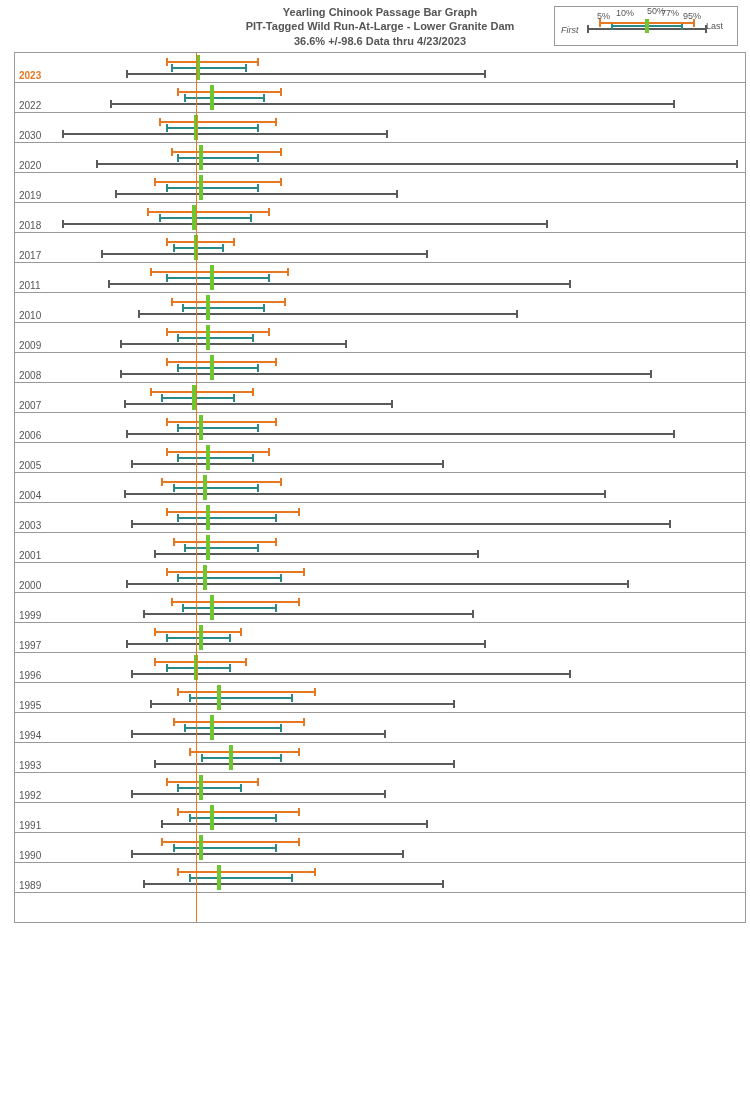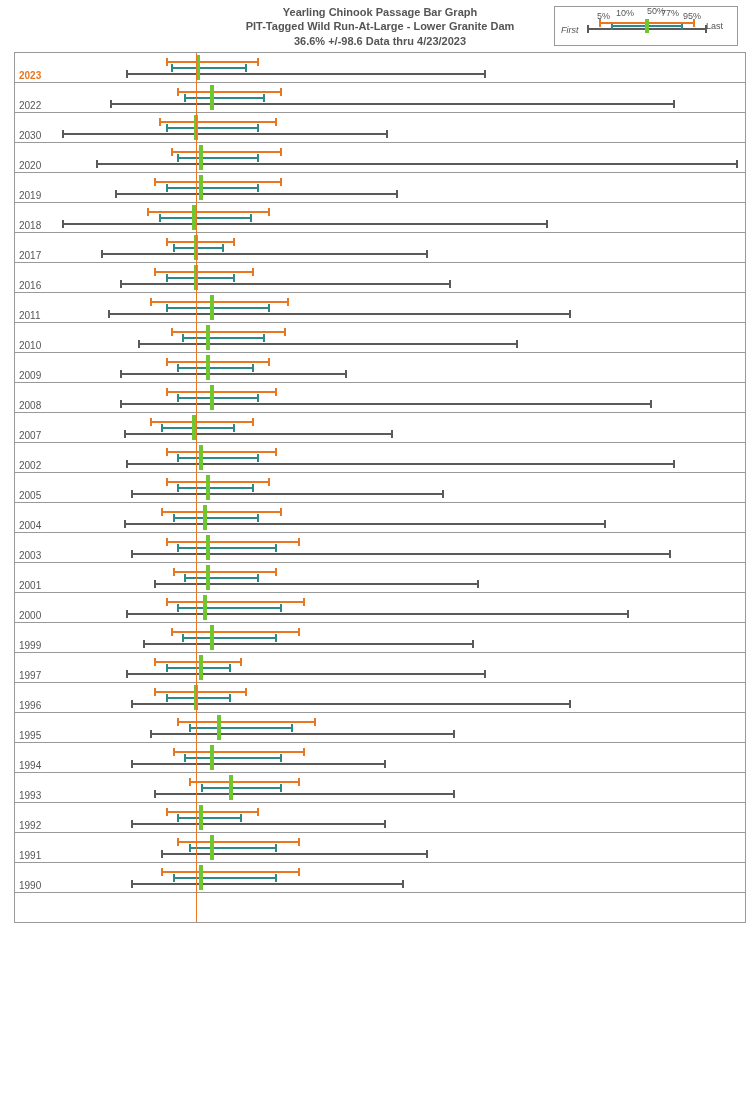--- a/index.html
+++ b/index.html
@@ -240,393 +240,393 @@
           <div class="cap" style="right:0;background:#2a8a8a"></div>
         </div>
         <div class="bar" style="background: rgb(232, 119, 34); top: 8px; left: 108.875px; width: 69.4949px;">
           <div class="cap" style="left:0;background:#e87722"></div>
           <div class="cap" style="right:0;background:#e87722"></div>
         </div>
         <div class="median" style="left: 136.99px;"></div>
       </div>
     </div>
     <div class="row">
-      <div class="ylabel">2016</div>
-      <div class="plot">
-        <div class="bar" style="background: rgb(90, 90, 90); top: 20px; left: 62.5455px; width: 331.259px;">
-          <div class="cap" style="left:0;background:#5a5a5a"></div>
-          <div class="cap" style="right:0;background:#5a5a5a"></div>
-        </div>
-        <div class="bar" style="background: rgb(42, 138, 138); top: 14px; left: 108.875px; width: 69.4949px;">
-          <div class="cap" style="left:0;background:#2a8a8a"></div>
-          <div class="cap" style="right:0;background:#2a8a8a"></div>
-        </div>
-        <div class="bar" style="background: rgb(232, 119, 34); top: 8px; left: 97.2929px; width: 99.6094px;">
+      <div class="ylabel">2011</div>
+      <div class="plot">
+        <div class="bar" style="background: rgb(90, 90, 90); top: 20px; left: 50.963px; width: 463.3px;">
+          <div class="cap" style="left:0;background:#5a5a5a"></div>
+          <div class="cap" style="right:0;background:#5a5a5a"></div>
+        </div>
+        <div class="bar" style="background: rgb(42, 138, 138); top: 14px; left: 108.875px; width: 104.242px;">
+          <div class="cap" style="left:0;background:#2a8a8a"></div>
+          <div class="cap" style="right:0;background:#2a8a8a"></div>
+        </div>
+        <div class="bar" style="background: rgb(232, 119, 34); top: 8px; left: 92.6599px; width: 138.99px;">
+          <div class="cap" style="left:0;background:#e87722"></div>
+          <div class="cap" style="right:0;background:#e87722"></div>
+        </div>
+        <div class="median" style="left: 153.205px;"></div>
+      </div>
+    </div>
+    <div class="row">
+      <div class="ylabel">2010</div>
+      <div class="plot">
+        <div class="bar" style="background: rgb(90, 90, 90); top: 20px; left: 81.0774px; width: 379.906px;">
+          <div class="cap" style="left:0;background:#5a5a5a"></div>
+          <div class="cap" style="right:0;background:#5a5a5a"></div>
+        </div>
+        <div class="bar" style="background: rgb(42, 138, 138); top: 14px; left: 125.091px; width: 83.3939px;">
+          <div class="cap" style="left:0;background:#2a8a8a"></div>
+          <div class="cap" style="right:0;background:#2a8a8a"></div>
+        </div>
+        <div class="bar" style="background: rgb(232, 119, 34); top: 8px; left: 113.508px; width: 115.825px;">
+          <div class="cap" style="left:0;background:#e87722"></div>
+          <div class="cap" style="right:0;background:#e87722"></div>
+        </div>
+        <div class="median" style="left: 148.572px;"></div>
+      </div>
+    </div>
+    <div class="row">
+      <div class="ylabel">2009</div>
+      <div class="plot">
+        <div class="bar" style="background: rgb(90, 90, 90); top: 20px; left: 62.5455px; width: 227.017px;">
+          <div class="cap" style="left:0;background:#5a5a5a"></div>
+          <div class="cap" style="right:0;background:#5a5a5a"></div>
+        </div>
+        <div class="bar" style="background: rgb(42, 138, 138); top: 14px; left: 120.458px; width: 76.4444px;">
+          <div class="cap" style="left:0;background:#2a8a8a"></div>
+          <div class="cap" style="right:0;background:#2a8a8a"></div>
+        </div>
+        <div class="bar" style="background: rgb(232, 119, 34); top: 8px; left: 108.875px; width: 104.242px;">
+          <div class="cap" style="left:0;background:#e87722"></div>
+          <div class="cap" style="right:0;background:#e87722"></div>
+        </div>
+        <div class="median" style="left: 148.572px;"></div>
+      </div>
+    </div>
+    <div class="row">
+      <div class="ylabel">2008</div>
+      <div class="plot">
+        <div class="bar" style="background: rgb(90, 90, 90); top: 20px; left: 62.5455px; width: 532.795px;">
+          <div class="cap" style="left:0;background:#5a5a5a"></div>
+          <div class="cap" style="right:0;background:#5a5a5a"></div>
+        </div>
+        <div class="bar" style="background: rgb(42, 138, 138); top: 14px; left: 120.458px; width: 81.0774px;">
+          <div class="cap" style="left:0;background:#2a8a8a"></div>
+          <div class="cap" style="right:0;background:#2a8a8a"></div>
+        </div>
+        <div class="bar" style="background: rgb(232, 119, 34); top: 8px; left: 108.875px; width: 111.192px;">
+          <div class="cap" style="left:0;background:#e87722"></div>
+          <div class="cap" style="right:0;background:#e87722"></div>
+        </div>
+        <div class="median" style="left: 153.205px;"></div>
+      </div>
+    </div>
+    <div class="row">
+      <div class="ylabel">2007</div>
+      <div class="plot">
+        <div class="bar" style="background: rgb(90, 90, 90); top: 20px; left: 67.1785px; width: 268.714px;">
+          <div class="cap" style="left:0;background:#5a5a5a"></div>
+          <div class="cap" style="right:0;background:#5a5a5a"></div>
+        </div>
+        <div class="bar" style="background: rgb(42, 138, 138); top: 14px; left: 104.242px; width: 74.1279px;">
+          <div class="cap" style="left:0;background:#2a8a8a"></div>
+          <div class="cap" style="right:0;background:#2a8a8a"></div>
+        </div>
+        <div class="bar" style="background: rgb(232, 119, 34); top: 8px; left: 92.6599px; width: 104.242px;">
+          <div class="cap" style="left:0;background:#e87722"></div>
+          <div class="cap" style="right:0;background:#e87722"></div>
+        </div>
+        <div class="median" style="left: 134.673px;"></div>
+      </div>
+    </div>
+    <div class="row">
+      <div class="ylabel">2006</div>
+      <div class="plot">
+        <div class="bar" style="background: rgb(90, 90, 90); top: 20px; left: 69.4949px; width: 549.01px;">
+          <div class="cap" style="left:0;background:#5a5a5a"></div>
+          <div class="cap" style="right:0;background:#5a5a5a"></div>
+        </div>
+        <div class="bar" style="background: rgb(42, 138, 138); top: 14px; left: 120.458px; width: 81.0774px;">
+          <div class="cap" style="left:0;background:#2a8a8a"></div>
+          <div class="cap" style="right:0;background:#2a8a8a"></div>
+        </div>
+        <div class="bar" style="background: rgb(232, 119, 34); top: 8px; left: 108.875px; width: 111.192px;">
+          <div class="cap" style="left:0;background:#e87722"></div>
+          <div class="cap" style="right:0;background:#e87722"></div>
+        </div>
+        <div class="median" style="left: 141.623px;"></div>
+      </div>
+    </div>
+    <div class="row">
+      <div class="ylabel">2005</div>
+      <div class="plot">
+        <div class="bar" style="background: rgb(90, 90, 90); top: 20px; left: 74.1279px; width: 312.727px;">
+          <div class="cap" style="left:0;background:#5a5a5a"></div>
+          <div class="cap" style="right:0;background:#5a5a5a"></div>
+        </div>
+        <div class="bar" style="background: rgb(42, 138, 138); top: 14px; left: 120.458px; width: 76.4444px;">
+          <div class="cap" style="left:0;background:#2a8a8a"></div>
+          <div class="cap" style="right:0;background:#2a8a8a"></div>
+        </div>
+        <div class="bar" style="background: rgb(232, 119, 34); top: 8px; left: 108.875px; width: 104.242px;">
+          <div class="cap" style="left:0;background:#e87722"></div>
+          <div class="cap" style="right:0;background:#e87722"></div>
+        </div>
+        <div class="median" style="left: 148.572px;"></div>
+      </div>
+    </div>
+    <div class="row">
+      <div class="ylabel">2004</div>
+      <div class="plot">
+        <div class="bar" style="background: rgb(90, 90, 90); top: 20px; left: 67.1785px; width: 481.832px;">
+          <div class="cap" style="left:0;background:#5a5a5a"></div>
+          <div class="cap" style="right:0;background:#5a5a5a"></div>
+        </div>
+        <div class="bar" style="background: rgb(42, 138, 138); top: 14px; left: 115.825px; width: 85.7104px;">
+          <div class="cap" style="left:0;background:#2a8a8a"></div>
+          <div class="cap" style="right:0;background:#2a8a8a"></div>
+        </div>
+        <div class="bar" style="background: rgb(232, 119, 34); top: 8px; left: 104.242px; width: 120.458px;">
+          <div class="cap" style="left:0;background:#e87722"></div>
+          <div class="cap" style="right:0;background:#e87722"></div>
+        </div>
+        <div class="median" style="left: 146.256px;"></div>
+      </div>
+    </div>
+    <div class="row">
+      <div class="ylabel">2003</div>
+      <div class="plot">
+        <div class="bar" style="background: rgb(90, 90, 90); top: 20px; left: 74.1279px; width: 539.744px;">
+          <div class="cap" style="left:0;background:#5a5a5a"></div>
+          <div class="cap" style="right:0;background:#5a5a5a"></div>
+        </div>
+        <div class="bar" style="background: rgb(42, 138, 138); top: 14px; left: 120.458px; width: 99.6094px;">
+          <div class="cap" style="left:0;background:#2a8a8a"></div>
+          <div class="cap" style="right:0;background:#2a8a8a"></div>
+        </div>
+        <div class="bar" style="background: rgb(232, 119, 34); top: 8px; left: 108.875px; width: 134.357px;">
+          <div class="cap" style="left:0;background:#e87722"></div>
+          <div class="cap" style="right:0;background:#e87722"></div>
+        </div>
+        <div class="median" style="left: 148.572px;"></div>
+      </div>
+    </div>
+    <div class="row">
+      <div class="ylabel">2001</div>
+      <div class="plot">
+        <div class="bar" style="background: rgb(90, 90, 90); top: 20px; left: 97.2929px; width: 324.31px;">
+          <div class="cap" style="left:0;background:#5a5a5a"></div>
+          <div class="cap" style="right:0;background:#5a5a5a"></div>
+        </div>
+        <div class="bar" style="background: rgb(42, 138, 138); top: 14px; left: 127.407px; width: 74.1279px;">
+          <div class="cap" style="left:0;background:#2a8a8a"></div>
+          <div class="cap" style="right:0;background:#2a8a8a"></div>
+        </div>
+        <div class="bar" style="background: rgb(232, 119, 34); top: 8px; left: 115.825px; width: 104.242px;">
+          <div class="cap" style="left:0;background:#e87722"></div>
+          <div class="cap" style="right:0;background:#e87722"></div>
+        </div>
+        <div class="median" style="left: 148.572px;"></div>
+      </div>
+    </div>
+    <div class="row">
+      <div class="ylabel">2000</div>
+      <div class="plot">
+        <div class="bar" style="background: rgb(90, 90, 90); top: 20px; left: 69.4949px; width: 502.68px;">
+          <div class="cap" style="left:0;background:#5a5a5a"></div>
+          <div class="cap" style="right:0;background:#5a5a5a"></div>
+        </div>
+        <div class="bar" style="background: rgb(42, 138, 138); top: 14px; left: 120.458px; width: 104.242px;">
+          <div class="cap" style="left:0;background:#2a8a8a"></div>
+          <div class="cap" style="right:0;background:#2a8a8a"></div>
+        </div>
+        <div class="bar" style="background: rgb(232, 119, 34); top: 8px; left: 108.875px; width: 138.99px;">
+          <div class="cap" style="left:0;background:#e87722"></div>
+          <div class="cap" style="right:0;background:#e87722"></div>
+        </div>
+        <div class="median" style="left: 146.256px;"></div>
+      </div>
+    </div>
+    <div class="row">
+      <div class="ylabel">1999</div>
+      <div class="plot">
+        <div class="bar" style="background: rgb(90, 90, 90); top: 20px; left: 85.7104px; width: 331.259px;">
+          <div class="cap" style="left:0;background:#5a5a5a"></div>
+          <div class="cap" style="right:0;background:#5a5a5a"></div>
+        </div>
+        <div class="bar" style="background: rgb(42, 138, 138); top: 14px; left: 125.091px; width: 94.9764px;">
+          <div class="cap" style="left:0;background:#2a8a8a"></div>
+          <div class="cap" style="right:0;background:#2a8a8a"></div>
+        </div>
+        <div class="bar" style="background: rgb(232, 119, 34); top: 8px; left: 113.508px; width: 129.724px;">
+          <div class="cap" style="left:0;background:#e87722"></div>
+          <div class="cap" style="right:0;background:#e87722"></div>
+        </div>
+        <div class="median" style="left: 153.205px;"></div>
+      </div>
+    </div>
+    <div class="row">
+      <div class="ylabel">1997</div>
+      <div class="plot">
+        <div class="bar" style="background: rgb(90, 90, 90); top: 20px; left: 69.4949px; width: 359.057px;">
+          <div class="cap" style="left:0;background:#5a5a5a"></div>
+          <div class="cap" style="right:0;background:#5a5a5a"></div>
+        </div>
+        <div class="bar" style="background: rgb(42, 138, 138); top: 14px; left: 108.875px; width: 64.862px;">
+          <div class="cap" style="left:0;background:#2a8a8a"></div>
+          <div class="cap" style="right:0;background:#2a8a8a"></div>
+        </div>
+        <div class="bar" style="background: rgb(232, 119, 34); top: 8px; left: 97.2929px; width: 88.0269px;">
+          <div class="cap" style="left:0;background:#e87722"></div>
+          <div class="cap" style="right:0;background:#e87722"></div>
+        </div>
+        <div class="median" style="left: 141.623px;"></div>
+      </div>
+    </div>
+    <div class="row">
+      <div class="ylabel">1996</div>
+      <div class="plot">
+        <div class="bar" style="background: rgb(90, 90, 90); top: 20px; left: 74.1279px; width: 440.135px;">
+          <div class="cap" style="left:0;background:#5a5a5a"></div>
+          <div class="cap" style="right:0;background:#5a5a5a"></div>
+        </div>
+        <div class="bar" style="background: rgb(42, 138, 138); top: 14px; left: 108.875px; width: 64.862px;">
+          <div class="cap" style="left:0;background:#2a8a8a"></div>
+          <div class="cap" style="right:0;background:#2a8a8a"></div>
+        </div>
+        <div class="bar" style="background: rgb(232, 119, 34); top: 8px; left: 97.2929px; width: 92.6599px;">
           <div class="cap" style="left:0;background:#e87722"></div>
           <div class="cap" style="right:0;background:#e87722"></div>
         </div>
         <div class="median" style="left: 136.99px;"></div>
       </div>
     </div>
     <div class="row">
-      <div class="ylabel">2011</div>
-      <div class="plot">
-        <div class="bar" style="background: rgb(90, 90, 90); top: 20px; left: 50.963px; width: 463.3px;">
-          <div class="cap" style="left:0;background:#5a5a5a"></div>
-          <div class="cap" style="right:0;background:#5a5a5a"></div>
-        </div>
-        <div class="bar" style="background: rgb(42, 138, 138); top: 14px; left: 108.875px; width: 104.242px;">
-          <div class="cap" style="left:0;background:#2a8a8a"></div>
-          <div class="cap" style="right:0;background:#2a8a8a"></div>
-        </div>
-        <div class="bar" style="background: rgb(232, 119, 34); top: 8px; left: 92.6599px; width: 138.99px;">
+      <div class="ylabel">1995</div>
+      <div class="plot">
+        <div class="bar" style="background: rgb(90, 90, 90); top: 20px; left: 92.6599px; width: 305.778px;">
+          <div class="cap" style="left:0;background:#5a5a5a"></div>
+          <div class="cap" style="right:0;background:#5a5a5a"></div>
+        </div>
+        <div class="bar" style="background: rgb(42, 138, 138); top: 14px; left: 132.04px; width: 104.242px;">
+          <div class="cap" style="left:0;background:#2a8a8a"></div>
+          <div class="cap" style="right:0;background:#2a8a8a"></div>
+        </div>
+        <div class="bar" style="background: rgb(232, 119, 34); top: 8px; left: 120.458px; width: 138.99px;">
+          <div class="cap" style="left:0;background:#e87722"></div>
+          <div class="cap" style="right:0;background:#e87722"></div>
+        </div>
+        <div class="median" style="left: 160.155px;"></div>
+      </div>
+    </div>
+    <div class="row">
+      <div class="ylabel">1994</div>
+      <div class="plot">
+        <div class="bar" style="background: rgb(90, 90, 90); top: 20px; left: 74.1279px; width: 254.815px;">
+          <div class="cap" style="left:0;background:#5a5a5a"></div>
+          <div class="cap" style="right:0;background:#5a5a5a"></div>
+        </div>
+        <div class="bar" style="background: rgb(42, 138, 138); top: 14px; left: 127.407px; width: 97.2929px;">
+          <div class="cap" style="left:0;background:#2a8a8a"></div>
+          <div class="cap" style="right:0;background:#2a8a8a"></div>
+        </div>
+        <div class="bar" style="background: rgb(232, 119, 34); top: 8px; left: 115.825px; width: 132.04px;">
           <div class="cap" style="left:0;background:#e87722"></div>
           <div class="cap" style="right:0;background:#e87722"></div>
         </div>
         <div class="median" style="left: 153.205px;"></div>
       </div>
     </div>
     <div class="row">
-      <div class="ylabel">2010</div>
-      <div class="plot">
-        <div class="bar" style="background: rgb(90, 90, 90); top: 20px; left: 81.0774px; width: 379.906px;">
-          <div class="cap" style="left:0;background:#5a5a5a"></div>
-          <div class="cap" style="right:0;background:#5a5a5a"></div>
-        </div>
-        <div class="bar" style="background: rgb(42, 138, 138); top: 14px; left: 125.091px; width: 83.3939px;">
-          <div class="cap" style="left:0;background:#2a8a8a"></div>
-          <div class="cap" style="right:0;background:#2a8a8a"></div>
-        </div>
-        <div class="bar" style="background: rgb(232, 119, 34); top: 8px; left: 113.508px; width: 115.825px;">
-          <div class="cap" style="left:0;background:#e87722"></div>
-          <div class="cap" style="right:0;background:#e87722"></div>
-        </div>
-        <div class="median" style="left: 148.572px;"></div>
-      </div>
-    </div>
-    <div class="row">
-      <div class="ylabel">2009</div>
-      <div class="plot">
-        <div class="bar" style="background: rgb(90, 90, 90); top: 20px; left: 62.5455px; width: 227.017px;">
-          <div class="cap" style="left:0;background:#5a5a5a"></div>
-          <div class="cap" style="right:0;background:#5a5a5a"></div>
-        </div>
-        <div class="bar" style="background: rgb(42, 138, 138); top: 14px; left: 120.458px; width: 76.4444px;">
-          <div class="cap" style="left:0;background:#2a8a8a"></div>
-          <div class="cap" style="right:0;background:#2a8a8a"></div>
-        </div>
-        <div class="bar" style="background: rgb(232, 119, 34); top: 8px; left: 108.875px; width: 104.242px;">
-          <div class="cap" style="left:0;background:#e87722"></div>
-          <div class="cap" style="right:0;background:#e87722"></div>
-        </div>
-        <div class="median" style="left: 148.572px;"></div>
-      </div>
-    </div>
-    <div class="row">
-      <div class="ylabel">2008</div>
-      <div class="plot">
-        <div class="bar" style="background: rgb(90, 90, 90); top: 20px; left: 62.5455px; width: 532.795px;">
-          <div class="cap" style="left:0;background:#5a5a5a"></div>
-          <div class="cap" style="right:0;background:#5a5a5a"></div>
-        </div>
-        <div class="bar" style="background: rgb(42, 138, 138); top: 14px; left: 120.458px; width: 81.0774px;">
-          <div class="cap" style="left:0;background:#2a8a8a"></div>
-          <div class="cap" style="right:0;background:#2a8a8a"></div>
-        </div>
-        <div class="bar" style="background: rgb(232, 119, 34); top: 8px; left: 108.875px; width: 111.192px;">
+      <div class="ylabel">1993</div>
+      <div class="plot">
+        <div class="bar" style="background: rgb(90, 90, 90); top: 20px; left: 97.2929px; width: 301.145px;">
+          <div class="cap" style="left:0;background:#5a5a5a"></div>
+          <div class="cap" style="right:0;background:#5a5a5a"></div>
+        </div>
+        <div class="bar" style="background: rgb(42, 138, 138); top: 14px; left: 143.623px; width: 81.0774px;">
+          <div class="cap" style="left:0;background:#2a8a8a"></div>
+          <div class="cap" style="right:0;background:#2a8a8a"></div>
+        </div>
+        <div class="bar" style="background: rgb(232, 119, 34); top: 8px; left: 132.04px; width: 111.192px;">
+          <div class="cap" style="left:0;background:#e87722"></div>
+          <div class="cap" style="right:0;background:#e87722"></div>
+        </div>
+        <div class="median" style="left: 171.737px;"></div>
+      </div>
+    </div>
+    <div class="row">
+      <div class="ylabel">1992</div>
+      <div class="plot">
+        <div class="bar" style="background: rgb(90, 90, 90); top: 20px; left: 74.1279px; width: 254.815px;">
+          <div class="cap" style="left:0;background:#5a5a5a"></div>
+          <div class="cap" style="right:0;background:#5a5a5a"></div>
+        </div>
+        <div class="bar" style="background: rgb(42, 138, 138); top: 14px; left: 120.458px; width: 64.862px;">
+          <div class="cap" style="left:0;background:#2a8a8a"></div>
+          <div class="cap" style="right:0;background:#2a8a8a"></div>
+        </div>
+        <div class="bar" style="background: rgb(232, 119, 34); top: 8px; left: 108.875px; width: 92.6599px;">
+          <div class="cap" style="left:0;background:#e87722"></div>
+          <div class="cap" style="right:0;background:#e87722"></div>
+        </div>
+        <div class="median" style="left: 141.623px;"></div>
+      </div>
+    </div>
+    <div class="row">
+      <div class="ylabel">1991</div>
+      <div class="plot">
+        <div class="bar" style="background: rgb(90, 90, 90); top: 20px; left: 104.242px; width: 266.397px;">
+          <div class="cap" style="left:0;background:#5a5a5a"></div>
+          <div class="cap" style="right:0;background:#5a5a5a"></div>
+        </div>
+        <div class="bar" style="background: rgb(42, 138, 138); top: 14px; left: 132.04px; width: 88.0269px;">
+          <div class="cap" style="left:0;background:#2a8a8a"></div>
+          <div class="cap" style="right:0;background:#2a8a8a"></div>
+        </div>
+        <div class="bar" style="background: rgb(232, 119, 34); top: 8px; left: 120.458px; width: 122.774px;">
           <div class="cap" style="left:0;background:#e87722"></div>
           <div class="cap" style="right:0;background:#e87722"></div>
         </div>
         <div class="median" style="left: 153.205px;"></div>
       </div>
     </div>
     <div class="row">
-      <div class="ylabel">2007</div>
-      <div class="plot">
-        <div class="bar" style="background: rgb(90, 90, 90); top: 20px; left: 67.1785px; width: 268.714px;">
-          <div class="cap" style="left:0;background:#5a5a5a"></div>
-          <div class="cap" style="right:0;background:#5a5a5a"></div>
-        </div>
-        <div class="bar" style="background: rgb(42, 138, 138); top: 14px; left: 104.242px; width: 74.1279px;">
-          <div class="cap" style="left:0;background:#2a8a8a"></div>
-          <div class="cap" style="right:0;background:#2a8a8a"></div>
-        </div>
-        <div class="bar" style="background: rgb(232, 119, 34); top: 8px; left: 92.6599px; width: 104.242px;">
-          <div class="cap" style="left:0;background:#e87722"></div>
-          <div class="cap" style="right:0;background:#e87722"></div>
-        </div>
-        <div class="median" style="left: 134.673px;"></div>
-      </div>
-    </div>
-    <div class="row">
-      <div class="ylabel">2002</div>
-      <div class="plot">
-        <div class="bar" style="background: rgb(90, 90, 90); top: 20px; left: 69.4949px; width: 549.01px;">
-          <div class="cap" style="left:0;background:#5a5a5a"></div>
-          <div class="cap" style="right:0;background:#5a5a5a"></div>
-        </div>
-        <div class="bar" style="background: rgb(42, 138, 138); top: 14px; left: 120.458px; width: 81.0774px;">
-          <div class="cap" style="left:0;background:#2a8a8a"></div>
-          <div class="cap" style="right:0;background:#2a8a8a"></div>
-        </div>
-        <div class="bar" style="background: rgb(232, 119, 34); top: 8px; left: 108.875px; width: 111.192px;">
+      <div class="ylabel">1990</div>
+      <div class="plot">
+        <div class="bar" style="background: rgb(90, 90, 90); top: 20px; left: 74.1279px; width: 273.347px;">
+          <div class="cap" style="left:0;background:#5a5a5a"></div>
+          <div class="cap" style="right:0;background:#5a5a5a"></div>
+        </div>
+        <div class="bar" style="background: rgb(42, 138, 138); top: 14px; left: 115.825px; width: 104.242px;">
+          <div class="cap" style="left:0;background:#2a8a8a"></div>
+          <div class="cap" style="right:0;background:#2a8a8a"></div>
+        </div>
+        <div class="bar" style="background: rgb(232, 119, 34); top: 8px; left: 104.242px; width: 138.99px;">
           <div class="cap" style="left:0;background:#e87722"></div>
           <div class="cap" style="right:0;background:#e87722"></div>
         </div>
         <div class="median" style="left: 141.623px;"></div>
       </div>
     </div>
     <div class="row">
-      <div class="ylabel">2005</div>
-      <div class="plot">
-        <div class="bar" style="background: rgb(90, 90, 90); top: 20px; left: 74.1279px; width: 312.727px;">
-          <div class="cap" style="left:0;background:#5a5a5a"></div>
-          <div class="cap" style="right:0;background:#5a5a5a"></div>
-        </div>
-        <div class="bar" style="background: rgb(42, 138, 138); top: 14px; left: 120.458px; width: 76.4444px;">
-          <div class="cap" style="left:0;background:#2a8a8a"></div>
-          <div class="cap" style="right:0;background:#2a8a8a"></div>
-        </div>
-        <div class="bar" style="background: rgb(232, 119, 34); top: 8px; left: 108.875px; width: 104.242px;">
-          <div class="cap" style="left:0;background:#e87722"></div>
-          <div class="cap" style="right:0;background:#e87722"></div>
-        </div>
-        <div class="median" style="left: 148.572px;"></div>
-      </div>
-    </div>
-    <div class="row">
-      <div class="ylabel">2004</div>
-      <div class="plot">
-        <div class="bar" style="background: rgb(90, 90, 90); top: 20px; left: 67.1785px; width: 481.832px;">
-          <div class="cap" style="left:0;background:#5a5a5a"></div>
-          <div class="cap" style="right:0;background:#5a5a5a"></div>
-        </div>
-        <div class="bar" style="background: rgb(42, 138, 138); top: 14px; left: 115.825px; width: 85.7104px;">
-          <div class="cap" style="left:0;background:#2a8a8a"></div>
-          <div class="cap" style="right:0;background:#2a8a8a"></div>
-        </div>
-        <div class="bar" style="background: rgb(232, 119, 34); top: 8px; left: 104.242px; width: 120.458px;">
-          <div class="cap" style="left:0;background:#e87722"></div>
-          <div class="cap" style="right:0;background:#e87722"></div>
-        </div>
-        <div class="median" style="left: 146.256px;"></div>
-      </div>
-    </div>
-    <div class="row">
-      <div class="ylabel">2003</div>
-      <div class="plot">
-        <div class="bar" style="background: rgb(90, 90, 90); top: 20px; left: 74.1279px; width: 539.744px;">
-          <div class="cap" style="left:0;background:#5a5a5a"></div>
-          <div class="cap" style="right:0;background:#5a5a5a"></div>
-        </div>
-        <div class="bar" style="background: rgb(42, 138, 138); top: 14px; left: 120.458px; width: 99.6094px;">
-          <div class="cap" style="left:0;background:#2a8a8a"></div>
-          <div class="cap" style="right:0;background:#2a8a8a"></div>
-        </div>
-        <div class="bar" style="background: rgb(232, 119, 34); top: 8px; left: 108.875px; width: 134.357px;">
-          <div class="cap" style="left:0;background:#e87722"></div>
-          <div class="cap" style="right:0;background:#e87722"></div>
-        </div>
-        <div class="median" style="left: 148.572px;"></div>
-      </div>
-    </div>
-    <div class="row">
-      <div class="ylabel">2001</div>
-      <div class="plot">
-        <div class="bar" style="background: rgb(90, 90, 90); top: 20px; left: 97.2929px; width: 324.31px;">
-          <div class="cap" style="left:0;background:#5a5a5a"></div>
-          <div class="cap" style="right:0;background:#5a5a5a"></div>
-        </div>
-        <div class="bar" style="background: rgb(42, 138, 138); top: 14px; left: 127.407px; width: 74.1279px;">
-          <div class="cap" style="left:0;background:#2a8a8a"></div>
-          <div class="cap" style="right:0;background:#2a8a8a"></div>
-        </div>
-        <div class="bar" style="background: rgb(232, 119, 34); top: 8px; left: 115.825px; width: 104.242px;">
-          <div class="cap" style="left:0;background:#e87722"></div>
-          <div class="cap" style="right:0;background:#e87722"></div>
-        </div>
-        <div class="median" style="left: 148.572px;"></div>
-      </div>
-    </div>
-    <div class="row">
-      <div class="ylabel">2000</div>
-      <div class="plot">
-        <div class="bar" style="background: rgb(90, 90, 90); top: 20px; left: 69.4949px; width: 502.68px;">
-          <div class="cap" style="left:0;background:#5a5a5a"></div>
-          <div class="cap" style="right:0;background:#5a5a5a"></div>
-        </div>
-        <div class="bar" style="background: rgb(42, 138, 138); top: 14px; left: 120.458px; width: 104.242px;">
-          <div class="cap" style="left:0;background:#2a8a8a"></div>
-          <div class="cap" style="right:0;background:#2a8a8a"></div>
-        </div>
-        <div class="bar" style="background: rgb(232, 119, 34); top: 8px; left: 108.875px; width: 138.99px;">
-          <div class="cap" style="left:0;background:#e87722"></div>
-          <div class="cap" style="right:0;background:#e87722"></div>
-        </div>
-        <div class="median" style="left: 146.256px;"></div>
-      </div>
-    </div>
-    <div class="row">
-      <div class="ylabel">1999</div>
-      <div class="plot">
-        <div class="bar" style="background: rgb(90, 90, 90); top: 20px; left: 85.7104px; width: 331.259px;">
-          <div class="cap" style="left:0;background:#5a5a5a"></div>
-          <div class="cap" style="right:0;background:#5a5a5a"></div>
-        </div>
-        <div class="bar" style="background: rgb(42, 138, 138); top: 14px; left: 125.091px; width: 94.9764px;">
-          <div class="cap" style="left:0;background:#2a8a8a"></div>
-          <div class="cap" style="right:0;background:#2a8a8a"></div>
-        </div>
-        <div class="bar" style="background: rgb(232, 119, 34); top: 8px; left: 113.508px; width: 129.724px;">
-          <div class="cap" style="left:0;background:#e87722"></div>
-          <div class="cap" style="right:0;background:#e87722"></div>
-        </div>
-        <div class="median" style="left: 153.205px;"></div>
-      </div>
-    </div>
-    <div class="row">
-      <div class="ylabel">1997</div>
-      <div class="plot">
-        <div class="bar" style="background: rgb(90, 90, 90); top: 20px; left: 69.4949px; width: 359.057px;">
-          <div class="cap" style="left:0;background:#5a5a5a"></div>
-          <div class="cap" style="right:0;background:#5a5a5a"></div>
-        </div>
-        <div class="bar" style="background: rgb(42, 138, 138); top: 14px; left: 108.875px; width: 64.862px;">
-          <div class="cap" style="left:0;background:#2a8a8a"></div>
-          <div class="cap" style="right:0;background:#2a8a8a"></div>
-        </div>
-        <div class="bar" style="background: rgb(232, 119, 34); top: 8px; left: 97.2929px; width: 88.0269px;">
-          <div class="cap" style="left:0;background:#e87722"></div>
-          <div class="cap" style="right:0;background:#e87722"></div>
-        </div>
-        <div class="median" style="left: 141.623px;"></div>
-      </div>
-    </div>
-    <div class="row">
-      <div class="ylabel">1996</div>
-      <div class="plot">
-        <div class="bar" style="background: rgb(90, 90, 90); top: 20px; left: 74.1279px; width: 440.135px;">
-          <div class="cap" style="left:0;background:#5a5a5a"></div>
-          <div class="cap" style="right:0;background:#5a5a5a"></div>
-        </div>
-        <div class="bar" style="background: rgb(42, 138, 138); top: 14px; left: 108.875px; width: 64.862px;">
-          <div class="cap" style="left:0;background:#2a8a8a"></div>
-          <div class="cap" style="right:0;background:#2a8a8a"></div>
-        </div>
-        <div class="bar" style="background: rgb(232, 119, 34); top: 8px; left: 97.2929px; width: 92.6599px;">
-          <div class="cap" style="left:0;background:#e87722"></div>
-          <div class="cap" style="right:0;background:#e87722"></div>
-        </div>
-        <div class="median" style="left: 136.99px;"></div>
-      </div>
-    </div>
-    <div class="row">
-      <div class="ylabel">1995</div>
-      <div class="plot">
-        <div class="bar" style="background: rgb(90, 90, 90); top: 20px; left: 92.6599px; width: 305.778px;">
+      <div class="ylabel">1989</div>
+      <div class="plot">
+        <div class="bar" style="background: rgb(90, 90, 90); top: 20px; left: 85.7104px; width: 301.145px;">
           <div class="cap" style="left:0;background:#5a5a5a"></div>
           <div class="cap" style="right:0;background:#5a5a5a"></div>
         </div>
         <div class="bar" style="background: rgb(42, 138, 138); top: 14px; left: 132.04px; width: 104.242px;">
           <div class="cap" style="left:0;background:#2a8a8a"></div>
           <div class="cap" style="right:0;background:#2a8a8a"></div>
         </div>
         <div class="bar" style="background: rgb(232, 119, 34); top: 8px; left: 120.458px; width: 138.99px;">
           <div class="cap" style="left:0;background:#e87722"></div>
           <div class="cap" style="right:0;background:#e87722"></div>
         </div>
         <div class="median" style="left: 160.155px;"></div>
-      </div>
-    </div>
-    <div class="row">
-      <div class="ylabel">1994</div>
-      <div class="plot">
-        <div class="bar" style="background: rgb(90, 90, 90); top: 20px; left: 74.1279px; width: 254.815px;">
-          <div class="cap" style="left:0;background:#5a5a5a"></div>
-          <div class="cap" style="right:0;background:#5a5a5a"></div>
-        </div>
-        <div class="bar" style="background: rgb(42, 138, 138); top: 14px; left: 127.407px; width: 97.2929px;">
-          <div class="cap" style="left:0;background:#2a8a8a"></div>
-          <div class="cap" style="right:0;background:#2a8a8a"></div>
-        </div>
-        <div class="bar" style="background: rgb(232, 119, 34); top: 8px; left: 115.825px; width: 132.04px;">
-          <div class="cap" style="left:0;background:#e87722"></div>
-          <div class="cap" style="right:0;background:#e87722"></div>
-        </div>
-        <div class="median" style="left: 153.205px;"></div>
-      </div>
-    </div>
-    <div class="row">
-      <div class="ylabel">1993</div>
-      <div class="plot">
-        <div class="bar" style="background: rgb(90, 90, 90); top: 20px; left: 97.2929px; width: 301.145px;">
-          <div class="cap" style="left:0;background:#5a5a5a"></div>
-          <div class="cap" style="right:0;background:#5a5a5a"></div>
-        </div>
-        <div class="bar" style="background: rgb(42, 138, 138); top: 14px; left: 143.623px; width: 81.0774px;">
-          <div class="cap" style="left:0;background:#2a8a8a"></div>
-          <div class="cap" style="right:0;background:#2a8a8a"></div>
-        </div>
-        <div class="bar" style="background: rgb(232, 119, 34); top: 8px; left: 132.04px; width: 111.192px;">
-          <div class="cap" style="left:0;background:#e87722"></div>
-          <div class="cap" style="right:0;background:#e87722"></div>
-        </div>
-        <div class="median" style="left: 171.737px;"></div>
-      </div>
-    </div>
-    <div class="row">
-      <div class="ylabel">1992</div>
-      <div class="plot">
-        <div class="bar" style="background: rgb(90, 90, 90); top: 20px; left: 74.1279px; width: 254.815px;">
-          <div class="cap" style="left:0;background:#5a5a5a"></div>
-          <div class="cap" style="right:0;background:#5a5a5a"></div>
-        </div>
-        <div class="bar" style="background: rgb(42, 138, 138); top: 14px; left: 120.458px; width: 64.862px;">
-          <div class="cap" style="left:0;background:#2a8a8a"></div>
-          <div class="cap" style="right:0;background:#2a8a8a"></div>
-        </div>
-        <div class="bar" style="background: rgb(232, 119, 34); top: 8px; left: 108.875px; width: 92.6599px;">
-          <div class="cap" style="left:0;background:#e87722"></div>
-          <div class="cap" style="right:0;background:#e87722"></div>
-        </div>
-        <div class="median" style="left: 141.623px;"></div>
-      </div>
-    </div>
-    <div class="row">
-      <div class="ylabel">1991</div>
-      <div class="plot">
-        <div class="bar" style="background: rgb(90, 90, 90); top: 20px; left: 104.242px; width: 266.397px;">
-          <div class="cap" style="left:0;background:#5a5a5a"></div>
-          <div class="cap" style="right:0;background:#5a5a5a"></div>
-        </div>
-        <div class="bar" style="background: rgb(42, 138, 138); top: 14px; left: 132.04px; width: 88.0269px;">
-          <div class="cap" style="left:0;background:#2a8a8a"></div>
-          <div class="cap" style="right:0;background:#2a8a8a"></div>
-        </div>
-        <div class="bar" style="background: rgb(232, 119, 34); top: 8px; left: 120.458px; width: 122.774px;">
-          <div class="cap" style="left:0;background:#e87722"></div>
-          <div class="cap" style="right:0;background:#e87722"></div>
-        </div>
-        <div class="median" style="left: 153.205px;"></div>
-      </div>
-    </div>
-    <div class="row">
-      <div class="ylabel">1990</div>
-      <div class="plot">
-        <div class="bar" style="background: rgb(90, 90, 90); top: 20px; left: 74.1279px; width: 273.347px;">
-          <div class="cap" style="left:0;background:#5a5a5a"></div>
-          <div class="cap" style="right:0;background:#5a5a5a"></div>
-        </div>
-        <div class="bar" style="background: rgb(42, 138, 138); top: 14px; left: 115.825px; width: 104.242px;">
-          <div class="cap" style="left:0;background:#2a8a8a"></div>
-          <div class="cap" style="right:0;background:#2a8a8a"></div>
-        </div>
-        <div class="bar" style="background: rgb(232, 119, 34); top: 8px; left: 104.242px; width: 138.99px;">
-          <div class="cap" style="left:0;background:#e87722"></div>
-          <div class="cap" style="right:0;background:#e87722"></div>
-        </div>
-        <div class="median" style="left: 141.623px;"></div>
       </div>
     </div>
     <div class="row">
       <div class="plot"></div>
     </div>
   </div>
 
 </body></html>

